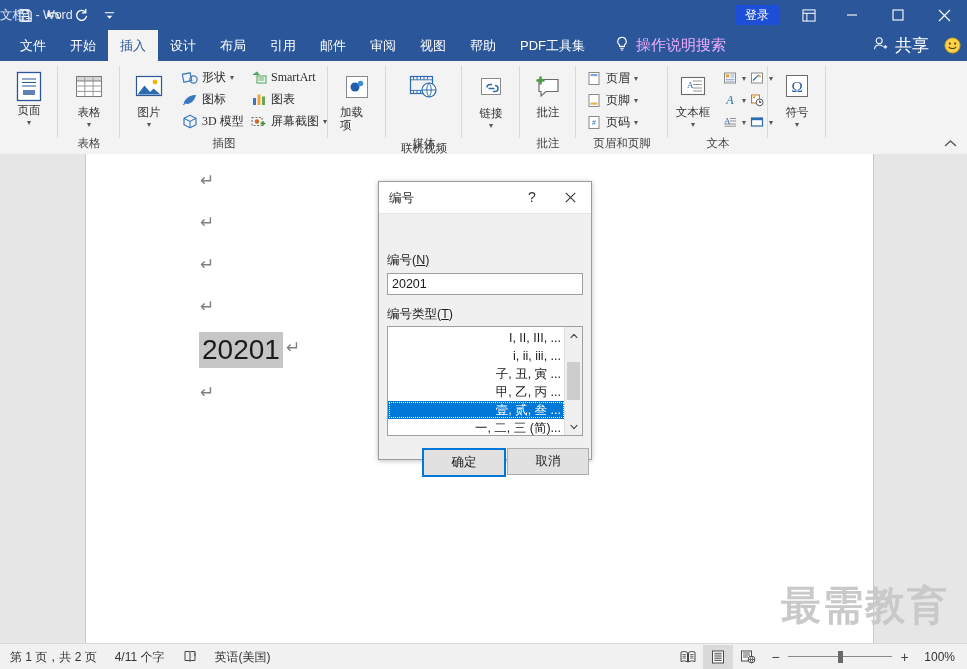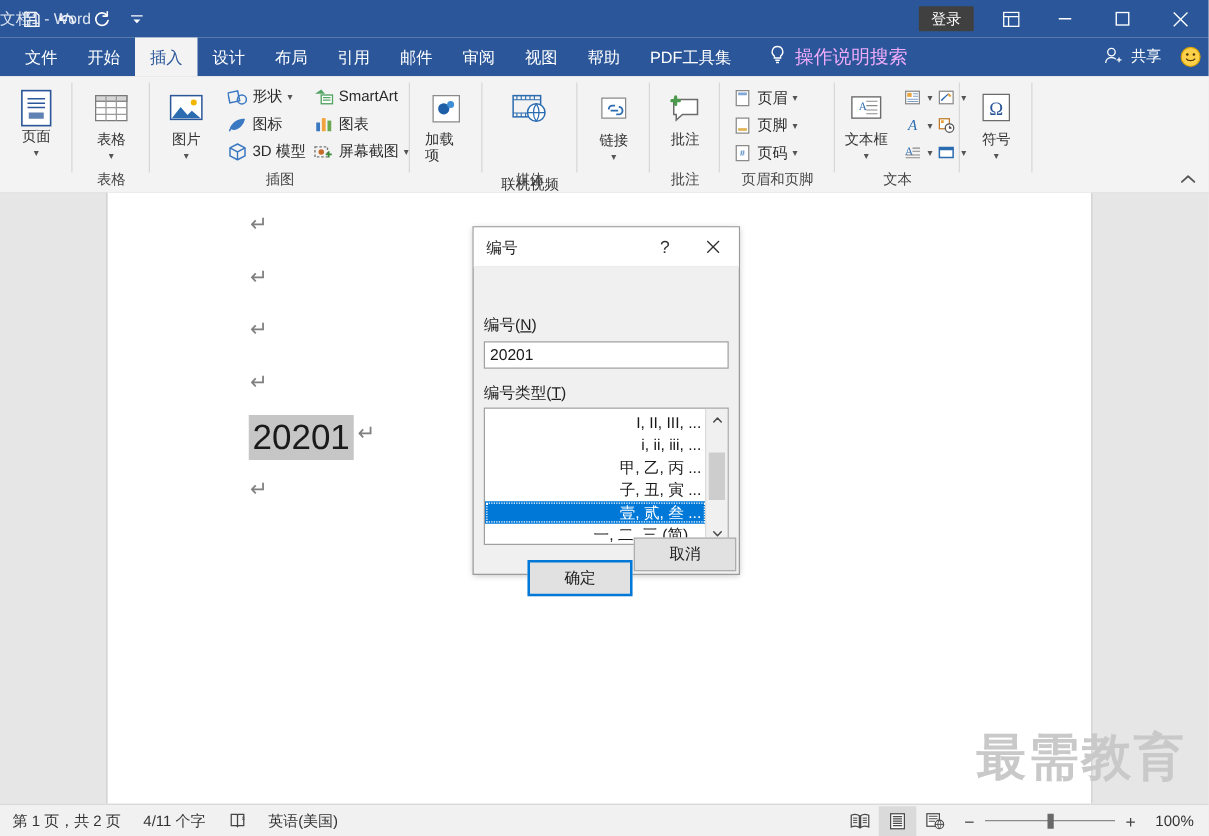--- a/index.html
+++ b/index.html
@@ -13,48 +13,48 @@
 
   
   .titlebar{position:absolute;left:0;top:0;width:967px;height:30px;background:#2b579a;}
   .qat{position:absolute;left:12px;top:0;height:30px;display:flex;align-items:center;gap:2px;}
   .qat-btn{width:26px;height:24px;display:flex;align-items:center;justify-content:center;
            color:#fff;cursor:pointer;}
   .qat-btn svg{display:block;}
   .title-text{position:absolute;left:0;top:0;width:967px;height:30px;line-height:30px;
               text-align:left;color:#dfe6f2;font-size:12.5px;pointer-events:none;}
   .win-right{position:absolute;right:0;top:0;height:30px;display:flex;align-items:stretch;}
-  .signin{align-self:center;height:20px;margin-right:10px;padding:0 10px;background:#404040;
+  .signin{align-self:center;height:20px;margin-right:10px;padding:0 10px;background:#1d4ed8;
           color:#fff;font-size:12px;line-height:20px;border-radius:1px;cursor:pointer;}
   .ribopt{width:40px;display:flex;align-items:center;justify-content:center;color:#fff;cursor:pointer;}
   .wbtn{width:46px;display:flex;align-items:center;justify-content:center;color:#fff;cursor:pointer;}
 
   
   .tabstrip{position:absolute;left:0;top:30px;width:967px;height:31px;background:#2b579a;}
   .tabs{position:absolute;left:8px;top:0;height:31px;display:flex;align-items:stretch;}
   .tab{padding:0 12px;display:flex;align-items:center;color:#fff;font-size:13px;cursor:pointer;}
   .tab.active{background:#f3f3f3;color:#2b579a;}
   .tab-right{position:absolute;right:0;top:0;height:31px;display:flex;align-items:center;}
-  .share{display:flex;align-items:center;gap:5px;color:#fff;font-size:12px;cursor:pointer;padding:0 8px;}
+  .share{display:flex;align-items:center;gap:5px;color:#fff;font-size:17px;cursor:pointer;padding:0 8px;}
   .smiley{width:30px;display:flex;align-items:center;justify-content:center;cursor:pointer;}
   .bulb-wrap{position:absolute;left:615px;top:0;height:31px;display:flex;align-items:center;gap:7px;}
 
   
   .ribbon{position:absolute;left:0;top:61px;width:967px;height:93px;background:#f3f3f3;
           border-bottom:1px solid #d4d4d4;}
   .rgroup{position:absolute;top:0;height:93px;}
   .rgroup .sep{position:absolute;right:0;top:5px;width:1px;height:72px;background:#d8d8d8;}
   .glabel{position:absolute;bottom:3px;width:100%;text-align:center;font-size:11.5px;color:#444;}
   .bigbtn{display:flex;flex-direction:column;align-items:center;cursor:pointer;padding-top:5px;}
   .bigbtn .ico{width:38px;height:36px;display:flex;align-items:center;justify-content:center;}
   .bigbtn .lbl{font-size:11.5px;color:#333;line-height:13px;text-align:left;}
   .bigbtn .caret{font-size:8px;color:#555;line-height:9px;margin-top:1px;}
   .smallbtn{display:flex;align-items:center;gap:4px;height:22px;padding:0 3px;cursor:pointer;}
   .smallbtn .ico{width:17px;height:17px;display:flex;align-items:center;justify-content:center;}
-  .smallbtn .lbl{font-size:12px;color:#2b2b2b;white-space:nowrap;}
+  .smallbtn .lbl{font-size:12px;color:#2b2b2b;white-space:nowrap;font-family:Liberation Serif, serif;}
   .smallbtn .caret{font-size:8px;color:#555;}
   .ribbon-collapse{position:absolute;right:6px;bottom:2px;width:22px;height:18px;
                    display:flex;align-items:center;justify-content:center;cursor:pointer;color:#555;}
 
   
   .canvas{position:absolute;left:0;top:154px;width:967px;height:489px;background:#e6e6e6;overflow:hidden;}
   .page{position:absolute;left:85px;top:0;width:787px;height:489px;background:#fff;
         border-left:1px solid #c8c8c8;border-right:1px solid #c8c8c8;}
   .pilcrow{position:absolute;color:#808080;font-size:17px;font-family:"DejaVu Sans",sans-serif;}
   .doctext{position:absolute;background:#c6c6c6;color:#1a1a1a;font-size:28px;
@@ -556,42 +556,42 @@
       <input class="txtinput" style="left: 8px; top: 59px; width: 196px;" value="20201">
 
       <span class="fld-label" style="left:8px;top:92px;">
         <span>编号类型(</span><span class="u">T</span><span>)</span>
       </span>
 
       <div class="listbox" style="left:8px;top:112px;width:196px;height:110px;">
         <div class="lb-inner">
           <div class="lb-item">I, II, III, ...</div>
           <div class="lb-item">i, ii, iii, ...</div>
+          <div class="lb-item">子, 丑, 寅 ...</div>
           <div class="lb-item">甲, 乙, 丙 ...</div>
-          <div class="lb-item">子, 丑, 寅 ...</div>
           <div class="lb-item sel">壹, 贰, 叁 ...</div>
           <div class="lb-item">一, 二, 三 (简)...</div>
         </div>
         <div class="lb-scroll">
           <div class="lb-arrow">
             <svg width="8" height="6" viewBox="0 0 8 6">
                 <path d="M1 4.6L4 1.4l3 3.2" fill="none" stroke="#4a4a4a" stroke-width="1.2" stroke-linecap="round" stroke-linejoin="round"></path>
               </svg>
           </div>
           <div class="lb-thumb" style="top:35px;height:38px;"></div>
           <div class="lb-arrow" style="position:absolute;bottom:0;width:17px;">
             <svg width="8" height="6" viewBox="0 0 8 6">
                 <path d="M1 1.4l3 3.2 3-3.2" fill="none" stroke="#4a4a4a" stroke-width="1.2" stroke-linecap="round" stroke-linejoin="round"></path>
               </svg>
           </div>
         </div>
       </div>
 
       <div class="dbtn primary" style="left:43px;top:234px;text-align:center;">确定</div>
-      <div class="dbtn" style="left:128px;top:216px;">取消</div>
+      <div class="dbtn" style="left:128px;top:234px;">取消</div>
     </div>
   </div>
 
   <div class="statusbar">
     <span class="sb-item" style="padding-left:10px;">第 1 页，共 2 页</span>
     <span class="sb-item">4/11 个字</span>
     <span class="sb-item">
       <span>
         <svg width="14" height="14" viewBox="0 0 14 14">
             <path d="M2 2.5v9h4.5l.5.8.5-.8H12v-9H7.5L7 3.3l-.5-.8z" fill="none" stroke="#444" stroke-width="1"></path>

